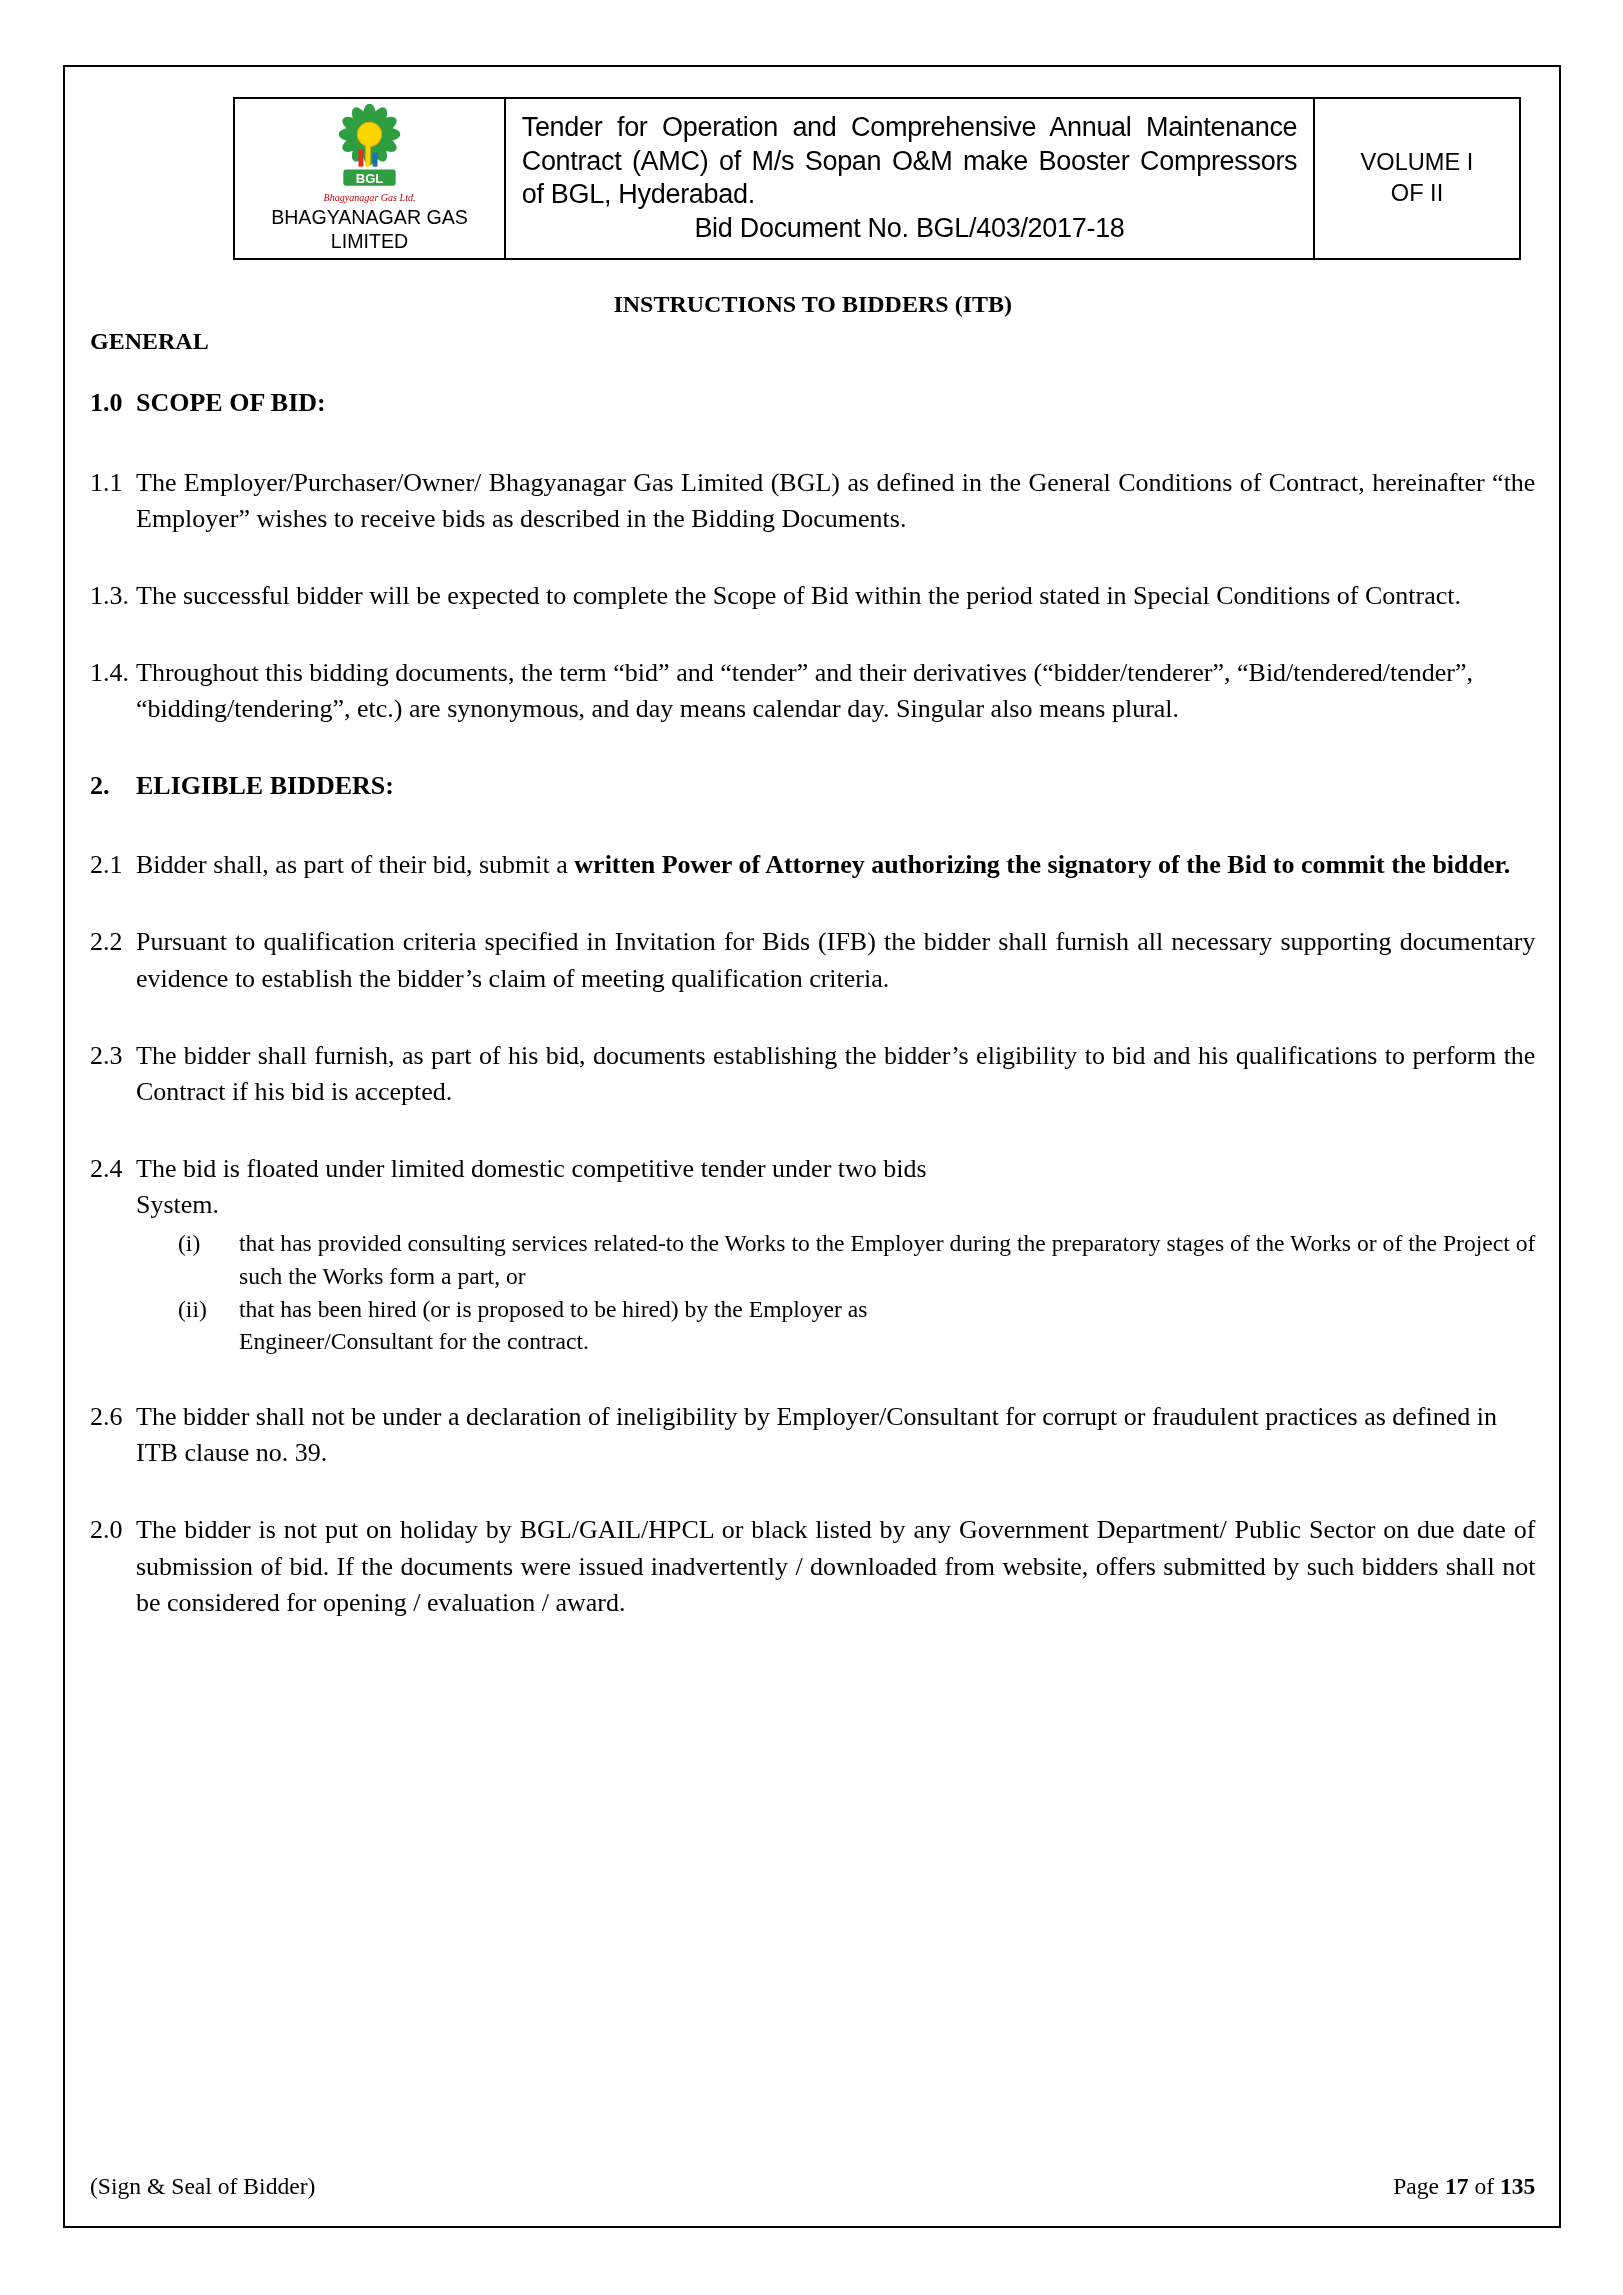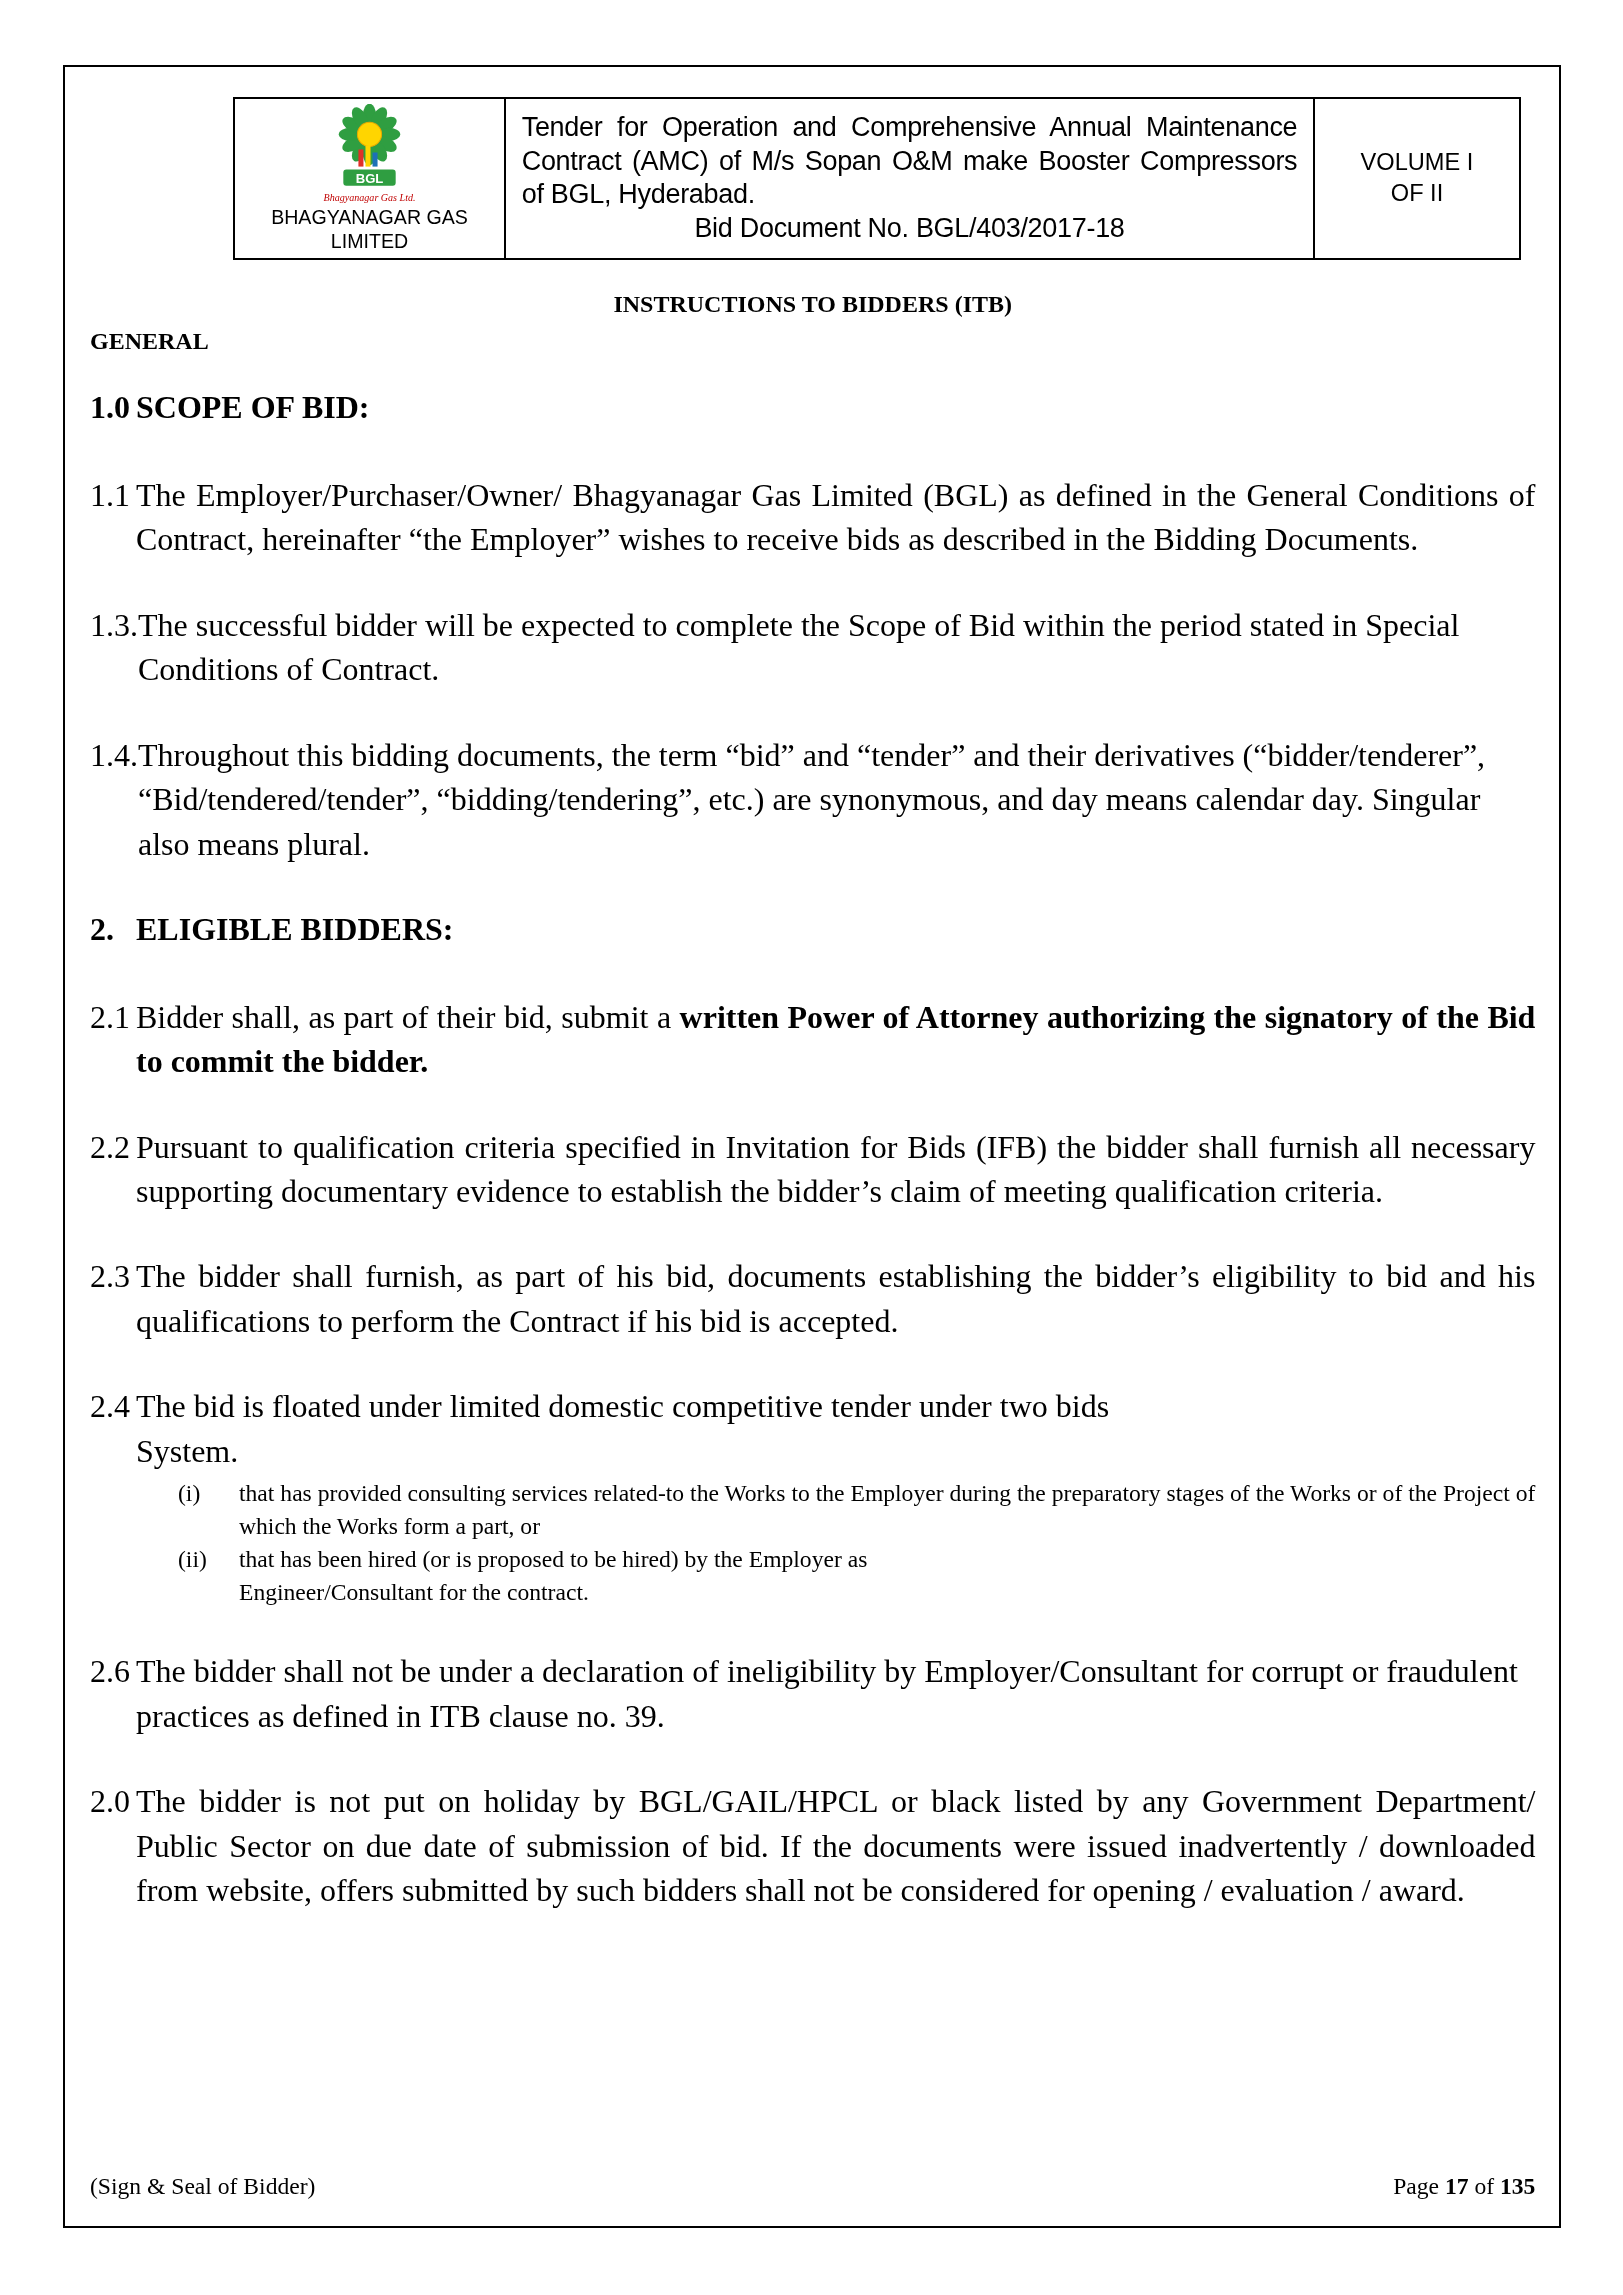--- a/index.html
+++ b/index.html
@@ -33,21 +33,21 @@
     font-size: 27px; line-height: 1.24;
     text-align: justify; letter-spacing: -0.3px;
   }
   .bid-doc { font-size: 27px; text-align: center; letter-spacing: -0.3px; margin-top: 1.3px; }
   .volume { font-size: 23.6px; line-height: 1.35; white-space: pre-line; }
   .logo-svg { width: 141px; height: 101px; display: block; margin: 0 auto; }
   .org-name { font-size: 19.6px; line-height: 1.18; margin-top: 1.3px; }
   
   .doc-title { text-align: center; font-weight: bold; font-size: 24px; margin-top: 31px; }
   .general   { font-weight: bold; font-size: 24px; margin-top: 10.5px; margin-bottom: 30px; }
-  .clause { display: flex; font-size: 32px; line-height: 1.39; margin-bottom: 41px; }
+  .clause { display: flex; font-size: 26px; line-height: 1.39; margin-bottom: 41px; }
   .clause.heading { font-weight: bold; margin-top: 17px; margin-bottom: 43px; }
   .clause.tight { margin-bottom: 3.9px; }
   .num  { flex: 0 0 46px; }
   .text { flex: 1; text-align: justify; }
   .text.nojust { text-align: left; }
   .prewrap { white-space: pre-line; }
   .bold { font-weight: bold; }
   .subclause { display: flex; font-size: 23.6px; line-height: 1.39; margin-left: 88px; }
   .subclause.last { margin-bottom: 41px; }
   .subnum { flex: 0 0 61px; }
@@ -152,21 +152,21 @@
   </div>
 
   <div class="clause tight">
     <span class="num">2.4</span>
     <span class="text nojust prewrap">The bid is floated under limited domestic competitive tender under two bids
 System.</span>
   </div>
 
   <div class="subclause">
     <span class="subnum">(i)</span>
-    <span class="text">that has provided consulting services related-to the Works to the Employer during the preparatory stages of the Works or of the Project of which the Works form a part, or</span>
+    <span class="text">that has provided consulting services related-to the Works to the Employer during the preparatory stages of the Works or of the Project of such the Works form a part, or</span>
   </div>
   <div class="subclause last">
     <span class="subnum">(ii)</span>
     <span class="text nojust prewrap">that has been hired (or is proposed to be hired) by the Employer as
 Engineer/Consultant for the contract.</span>
   </div>
 
   <div class="clause">
     <span class="num">2.6</span>
     <span class="text nojust">The bidder shall not be under a declaration of ineligibility by Employer/Consultant for corrupt or fraudulent practices as defined in ITB clause no. 39.</span>

